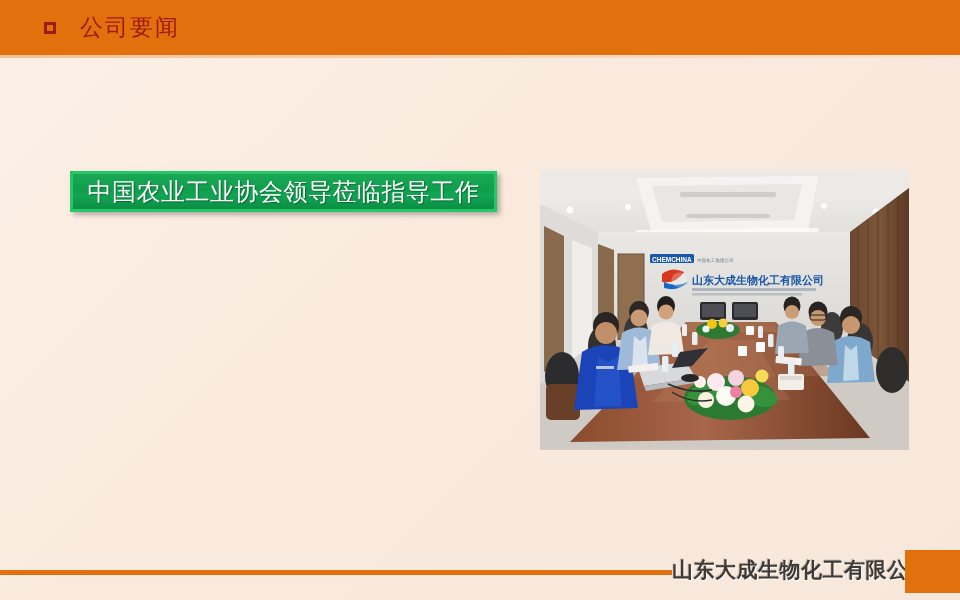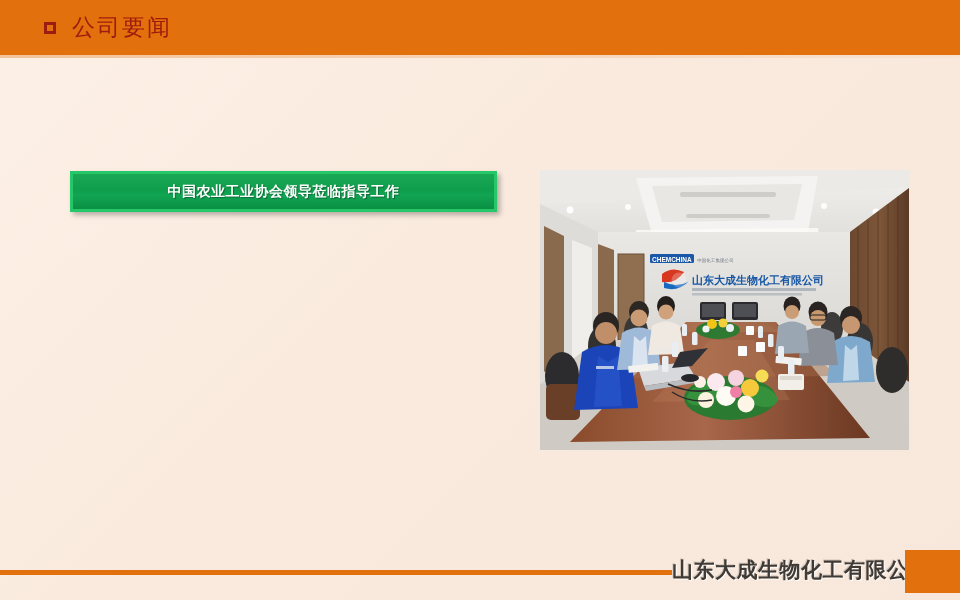--- a/index.html
+++ b/index.html
@@ -47,20 +47,21 @@
     border: 3px solid #9e1b0f;
     box-sizing: border-box;
     flex: none;
   }
   .header-title {
     font-size: 23px;
     color: #9e1b0f;
     letter-spacing: 2px;
     line-height: 1;
     white-space: nowrap;
+    margin-left: 8px;
   }
   .header-underline {
     position: absolute;
     left: 0;
     top: 55px;
     width: 960px;
     height: 3px;
     background: linear-gradient(to right, rgba(226,112,12,0.35), rgba(226,112,12,0.05));
   }
 
@@ -73,22 +74,22 @@
     height: 41px;
     box-sizing: border-box;
     border: 3px solid #25c768;
     background: linear-gradient(to bottom, #1aa855 0%, #0f9e4c 45%, #11a552 60%, #0a8f43 100%);
     box-shadow: 3px 3px 5px rgba(0,0,0,0.28);
     display: flex;
     align-items: center;
     justify-content: center;
   }
   .caption-text {
-    font-size: 14px;
-    font-weight: bold;
+    font-size: 24px;
+    font-weight: normal;
     color: #ffffff;
     letter-spacing: 0.5px;
     white-space: nowrap;
     text-shadow: 1px 1px 1px rgba(0,0,0,0.35);
   }
 
   .body-box {
     position: absolute;
     left: 60px;
     top: 211px;

